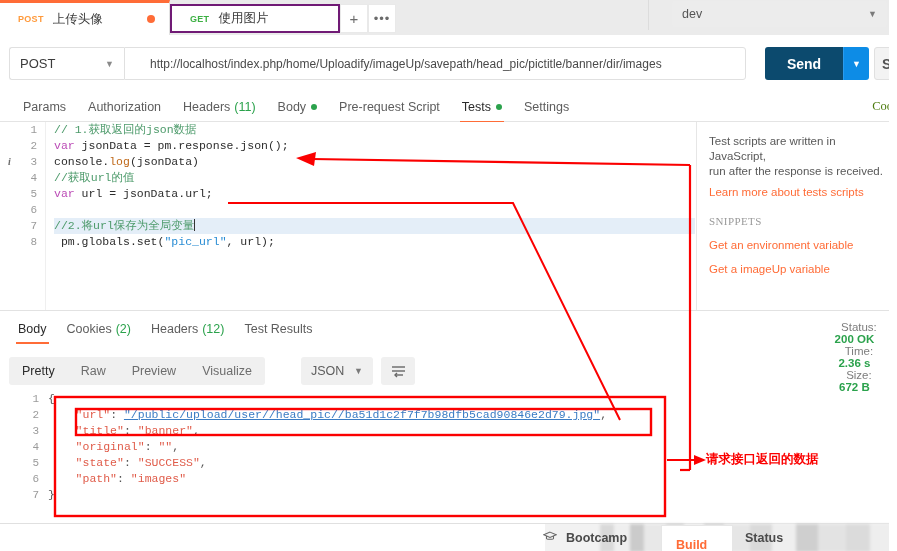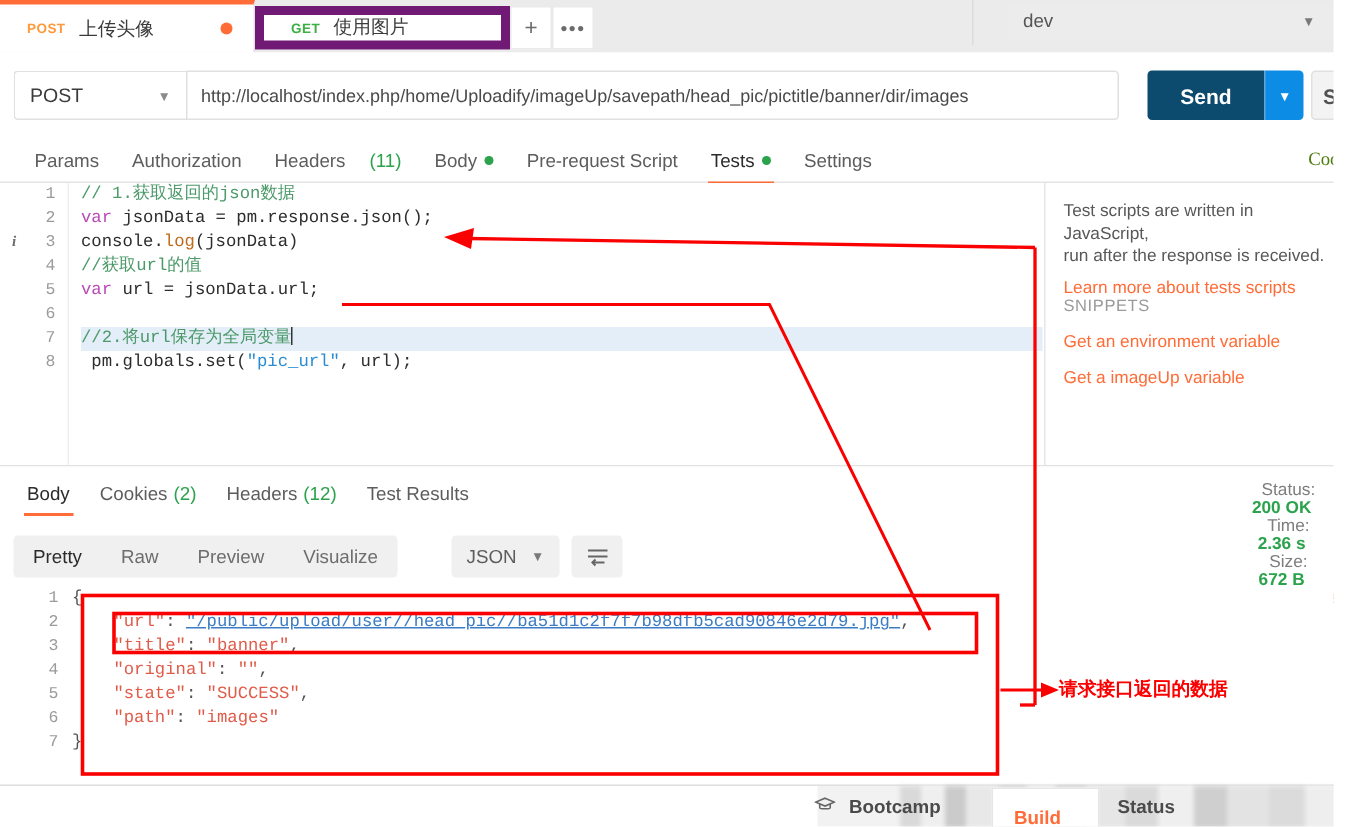--- a/index.html
+++ b/index.html
@@ -23,21 +23,21 @@
   }
   .req-tab {
     position:relative;
     background:#fff;
     display:flex; align-items:center;
     padding:0 12px 0 18px;
     min-width:170px;
     border-right:1px solid #e1e1e1;
   }
   .req-tab.active { border-top:3px solid #ff6c37; }
-  .req-tab.inactive { margin:4px 0 2px 0; border:6px solid #701a75; background:#fff; }
+  .req-tab.inactive { margin:4px 0 2px 0; border:2px solid #701a75; background:#fff; }
   .verb { font-size:9px; font-weight:bold; letter-spacing:.3px; margin-right:9px; }
   .verb.post { color:#ff9a3c; }
   .verb.get  { color:#3cb043; }
   .tab-title { font-size:12.5px; color:#3b3b3b; white-space:nowrap; }
   .tab-dot {
     width:8px; height:8px; border-radius:50%; background:#ff6c37;
     margin-left:auto; margin-right:2px;
   }
   .tab-btn {
     width:28px; display:flex; align-items:center; justify-content:center;
@@ -60,21 +60,21 @@
   .method-box {
     position:absolute; left:9px; top:12px; width:115px; height:33px;
     border:1px solid #e0e0e0; border-right:none; border-radius:3px 0 0 3px;
     display:flex; align-items:center; padding:0 10px; background:#fff;
   }
   .method-label { font-size:13px; color:#3b3b3b; }
   .method-caret { margin-left:auto; font-size:9px; color:#8a8a8a; }
   .url-box {
     position:absolute; left:124px; top:12px; width:622px; height:33px;
     border:1px solid #e0e0e0; border-radius:0 3px 3px 0; background:#fff;
-    display:flex; align-items:center; padding:0 9px;
+    display:flex; align-items:center; padding:0 25px;
     overflow:hidden;
   }
   .url-text { font-size:12px; color:#4a4a4a; white-space:nowrap; }
   .send-btn {
     position:absolute; left:765px; top:12px; width:78px; height:33px;
     background:#0c4a6e; color:#fff; border-radius:3px 0 0 3px;
     display:flex; align-items:center; justify-content:center;
     font-size:14px; font-weight:bold;
   }
   .send-caret {
@@ -98,21 +98,21 @@
   }
   .rtab {
     position:relative; height:30px; display:flex; align-items:center;
     padding:0 11px; font-size:12.5px; color:#5d5d5d; white-space:nowrap;
   }
   .rtab.active { color:#2b2b2b; }
   .rtab.active:after {
     content:''; position:absolute; left:9px; right:9px; bottom:-1px;
     height:2px; background:#ff6c37;
   }
-  .rtab .count { color:#2ba24c; margin-left:16px; }
+  .rtab .count { color:#2ba24c; margin-left:4px; }
   .rtab .greendot {
     width:6px; height:6px; border-radius:50%; background:#2ba24c; margin-left:5px;
   }
   .cookies-link {
     position:absolute; right:4px; top:7px; color:#4d7c0f; font-size:12.5px;font-family:Liberation Serif, serif;
   }
 
   
   .editor {
     position:absolute; left:0; top:122px; width:695px; height:188px; background:#fff;
@@ -144,21 +144,21 @@
   .pln { color:#2d2d2d; }
   .caret-bar { display:inline-block; width:1px; height:12px; background:#333; vertical-align:-2px; }
 
   
   .snippets {
     position:absolute; left:696px; top:122px; width:201px; height:188px;
     border-left:1px solid #e6e6e6; padding:12px 10px 0 12px; background:#fff;
   }
   .snip-desc { font-size:11.5px; color:#585858; line-height:15px; }
   .snip-link { font-size:11.5px; color:#ff6c37; margin-top:7px; }
-  .snip-head { font-size:11px; color:#9a9a9a; letter-spacing:.4px; }
+  .snip-head { font-size:11px; color:#9a9a9a; margin-top:17px; letter-spacing:.4px;font-family:Liberation Serif, serif; }
   .snip-item { font-size:11.5px; color:#ff6c37; margin-top:12px; }
 
   
   .resp-sep { position:absolute; left:0; top:310px; width:897px; height:1px; background:#e2e2e2; }
   .resp-head {
     position:absolute; left:0; top:311px; width:897px; height:35px; background:#fff;
   }
   .resp-tabs { position:absolute; left:8px; top:0; height:35px; display:flex; align-items:center; }
   .rsp-tab {
     position:relative; height:35px; display:flex; align-items:center;

